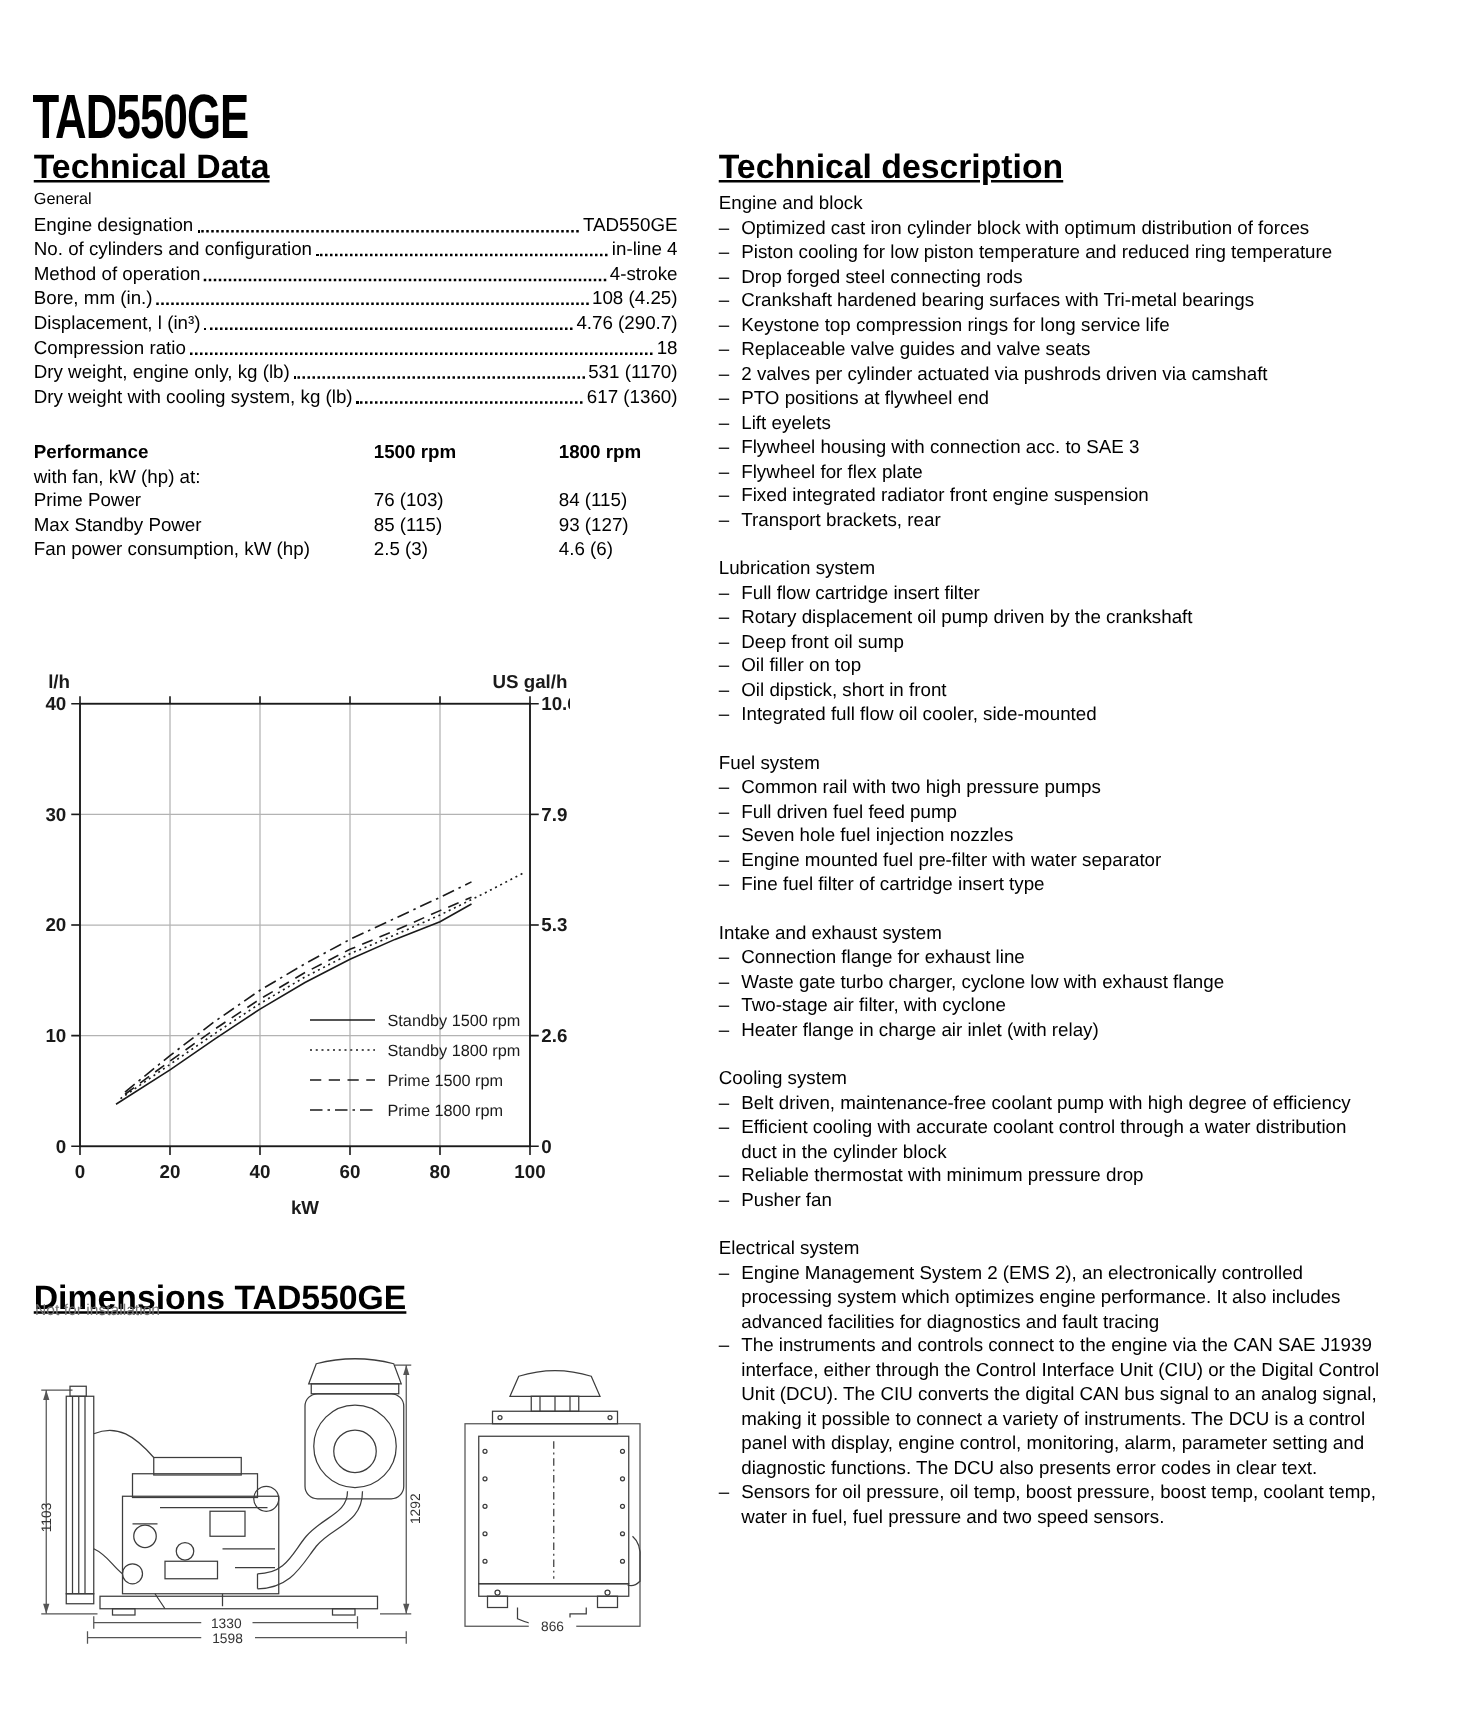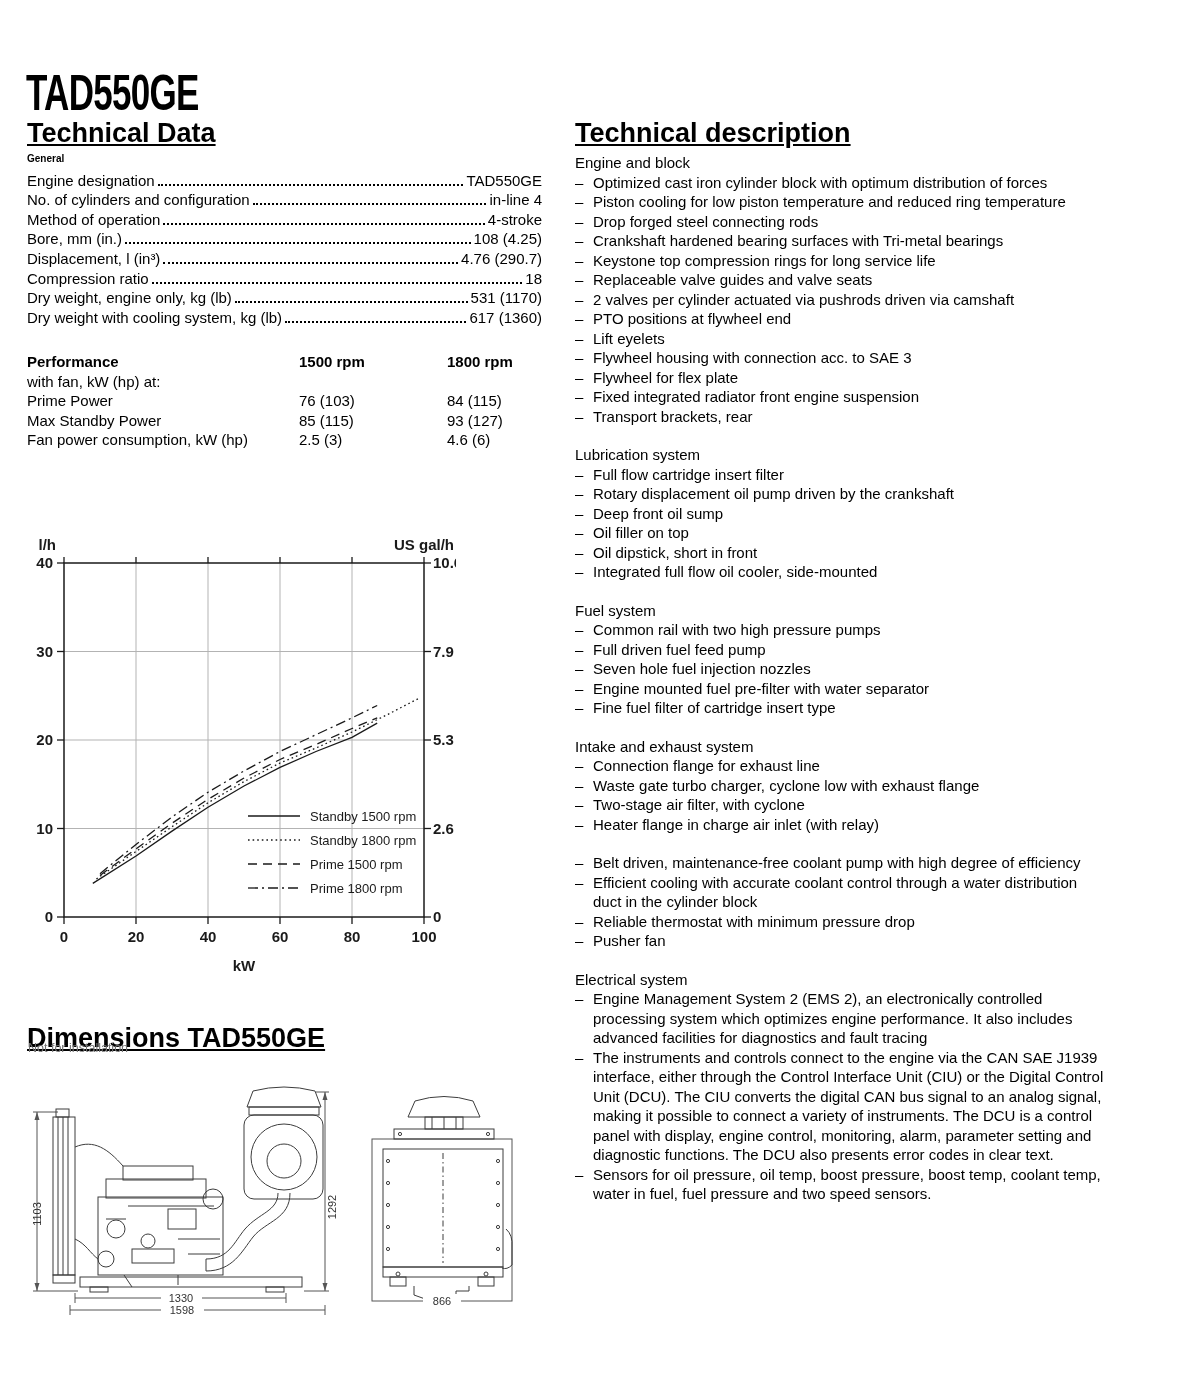--- a/index.html
+++ b/index.html
@@ -2,21 +2,21 @@
 <html><head>
 <meta charset="utf-8">
 <style>
   html,body{margin:0;padding:0;background:#fff;}
   .page{position:relative;width:1180px;height:1389px;background:#fff;color:#000;
         font-family:"Liberation Sans",sans-serif;overflow:hidden;padding-left:24px;}
   .big-title{position:absolute;left:26px;top:64px;font-size:50px;font-weight:bold;
              letter-spacing:-1px;transform:scaleX(0.70);transform-origin:left top;white-space:nowrap;}
   .h1{font-size:27px;font-weight:bold;line-height:26px;text-decoration:underline;}
   #td-heading{position:absolute;left:27px;top:120px;}
-  .subhead{font-size:10px;font-weight:bold;line-height:19px;}
+  .subhead{font-size:13px;font-weight:normal;line-height:19px;}
   #general-subhead{position:absolute;left:27px;top:149px;}
   #spec-list{position:absolute;left:27px;top:169px;width:515px;}
   .spec-row{display:flex;align-items:flex-end;height:19.6px;font-size:15px;}
   .spec-label{white-space:nowrap;}
   .spec-value{white-space:nowrap;}
   .leader{flex:1;border-bottom:2px dotted #000;margin:0 3px;transform:translateY(-3px);min-width:12px;}
   #perf{position:absolute;left:27px;top:352px;width:515px;}
   .perf-grid{display:grid;grid-template-columns:272px 148px 1fr;}
   .pc{font-size:15px;line-height:19.6px;}
   .pb{font-weight:bold;}
@@ -405,20 +405,21 @@
           <div class="bullet">
             <span class="dash">–</span>
             <span class="btxt">Two-stage air filter, with cyclone</span>
           </div>
           <div class="bullet">
             <span class="dash">–</span>
             <span class="btxt">Heater flange in charge air inlet (with relay)</span>
           </div>
         </div>
         <div class="td-section">
+          <div class="td-title">Cooling system</div>
           <div class="bullet">
             <span class="dash">–</span>
             <span class="btxt">Belt driven, maintenance-free coolant pump with high degree of efficiency</span>
           </div>
           <div class="bullet">
             <span class="dash">–</span>
             <span class="btxt">Efficient cooling with accurate coolant control through a water distribution duct in the cylinder block</span>
           </div>
           <div class="bullet">
             <span class="dash">–</span>

